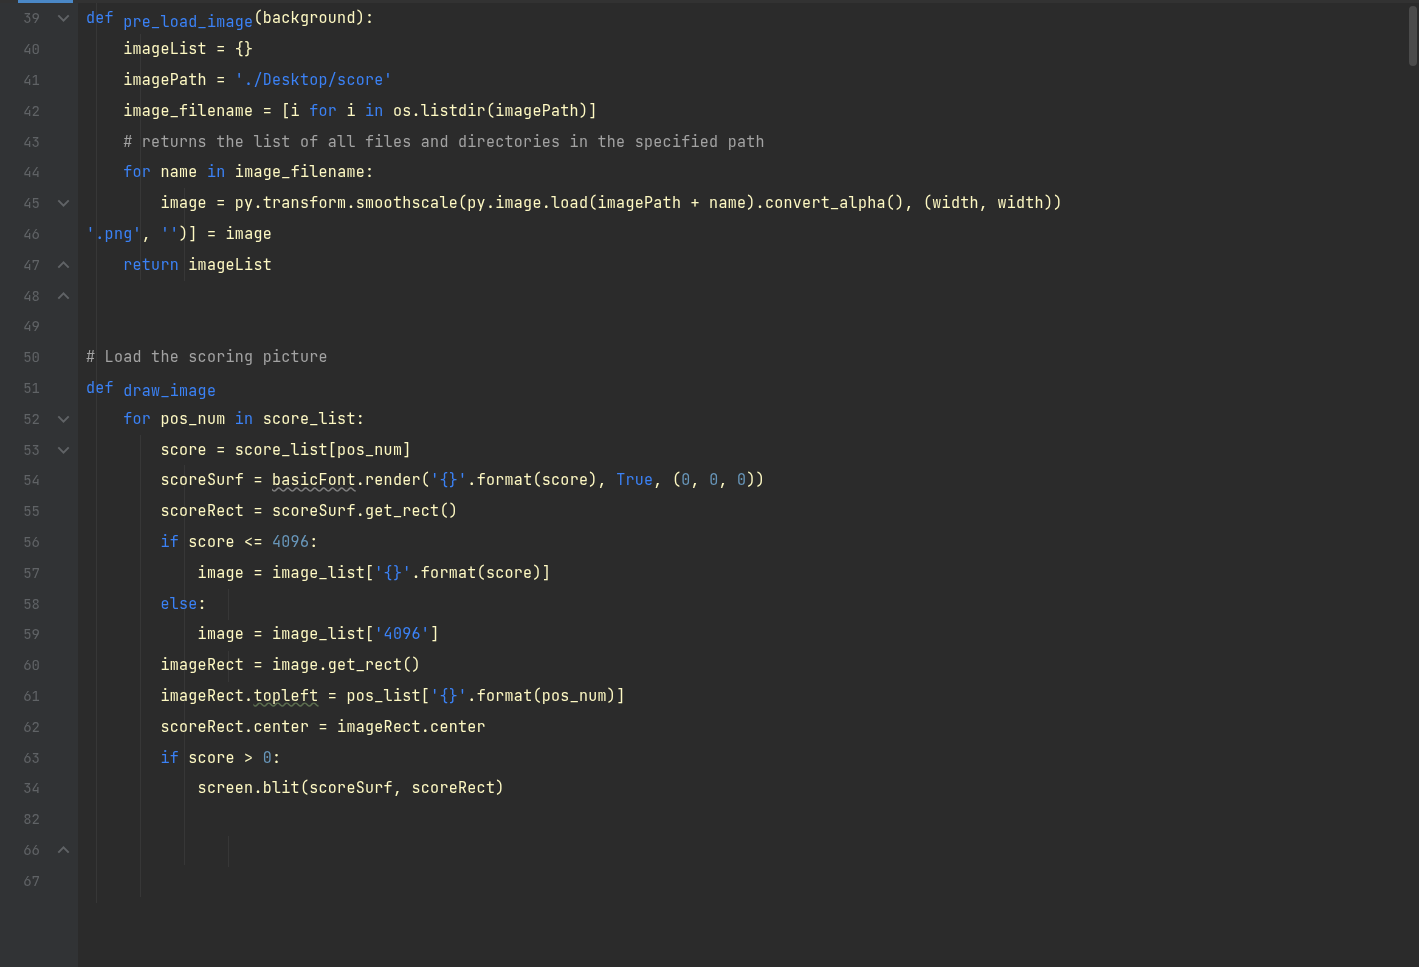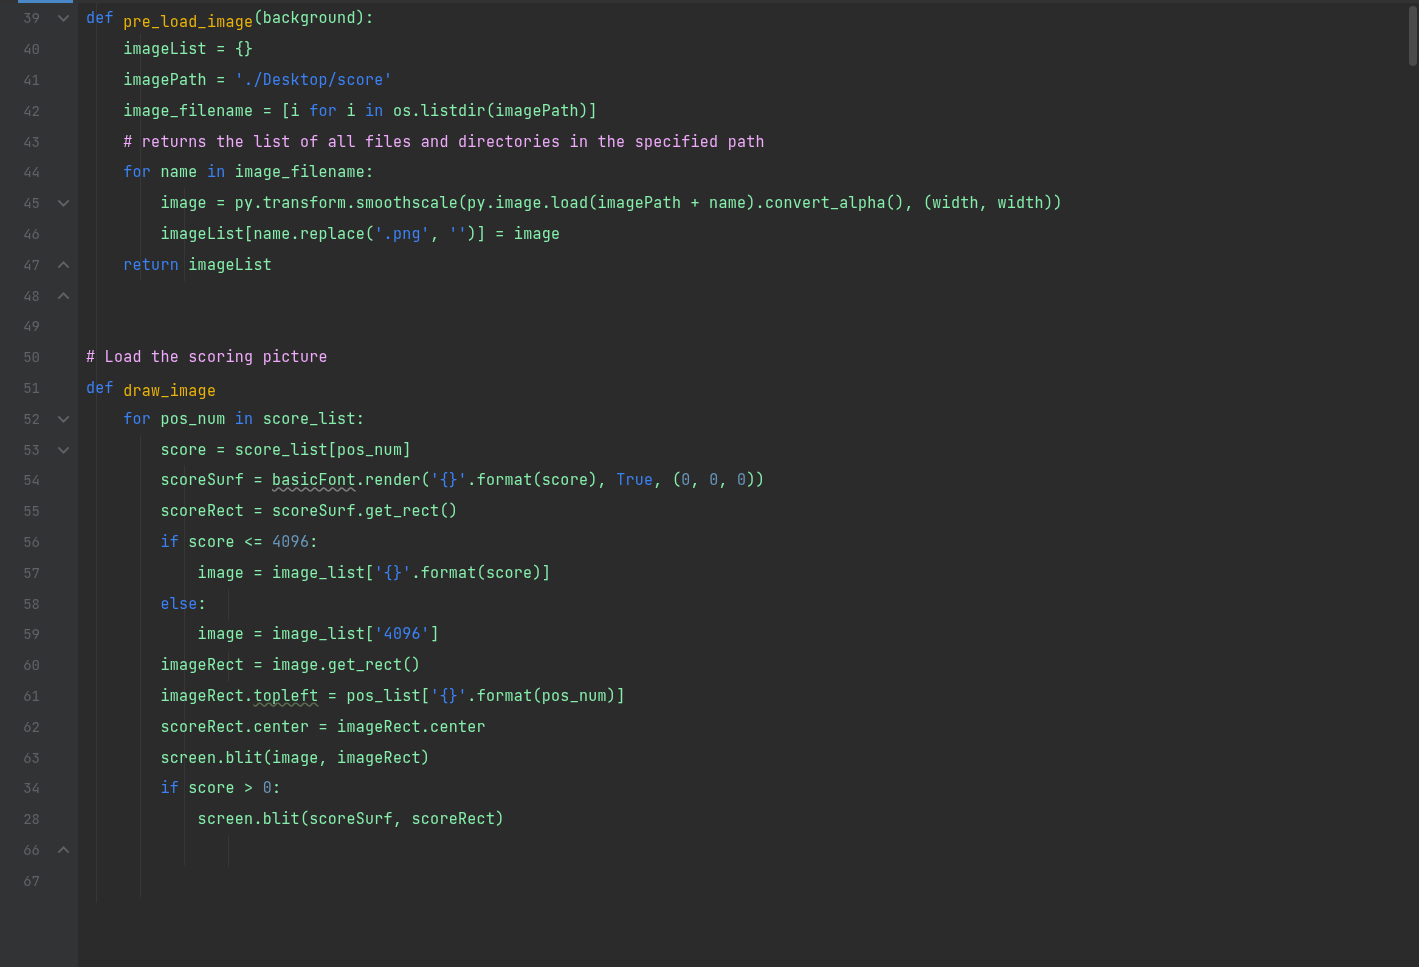--- a/index.html
+++ b/index.html
@@ -75,26 +75,26 @@
   .code-line {
     height: 30.8px;
     display: flex;
     align-items: center;
     white-space: pre;
     padding-left: 8px;
     font-size: 15px;
     letter-spacing: 0.3px;
     position: relative;
   }
-  .tok { color: #86efac; }
+  .tok { color: #fef9c3; }
   .kw { color: #3b82f6; }
-  .fn { color: #eab308; margin-top: 7px; }
+  .fn { color: #3b82f6; margin-top: 7px; }
   .str { color: #3b82f6; }
   .num { color: #6897bb; }
-  .com { color: #f0abfc; }
+  .com { color: #a3a3a3; }
   .spell-err-y {
     text-decoration: underline wavy #808080;
     text-decoration-skip-ink: none;
   }
   .spell-err-t {
     text-decoration: underline wavy #5c6e4f;
     text-decoration-skip-ink: none;
   }
   .scrollbar-v {
     position: absolute;
@@ -224,21 +224,21 @@
     <div class="gutter-line">
         <span class="lineno">62</span>
       </div>
     <div class="gutter-line">
         <span class="lineno">63</span>
       </div>
     <div class="gutter-line">
         <span class="lineno">34</span>
       </div>
     <div class="gutter-line">
-        <span class="lineno">28</span>
+        <span class="lineno">82</span>
       </div>
     <div class="gutter-line">
         <span class="lineno">66</span>
         <span class="fold-marker">
           <svg viewBox="0 0 10 10">
             <path d="M1 7 L5 3 L9 7" stroke="#606366" fill="none" stroke-width="1.5"></path>
           </svg>
         </span>
       </div>
     <div class="gutter-line">
@@ -258,38 +258,37 @@
         <div class="indent-guide" style="left: 150px; top: 833px; height: 31px;"></div>
       </div>
 
     <div class="code-line"><span class="kw">def </span><span class="fn">pre_load_image</span><span class="tok">(background):</span></div>
     <div class="code-line"><span class="tok">    imageList = {}</span></div>
     <div class="code-line"><span class="tok">    imagePath = </span><span class="str">'./Desktop/score'</span></div>
     <div class="code-line"><span class="tok">    image_filename = [i </span><span class="kw">for </span><span class="tok">i </span><span class="kw">in </span><span class="tok">os.listdir(imagePath)]</span></div>
     <div class="code-line"><span class="com">    # returns the list of all files and directories in the specified path</span></div>
     <div class="code-line"><span class="tok">    </span><span class="kw">for </span><span class="tok">name </span><span class="kw">in </span><span class="tok">image_filename:</span></div>
     <div class="code-line"><span class="tok">        image = py.transform.smoothscale(py.image.load(imagePath + name).convert_alpha(), (width, width))</span></div>
-    <div class="code-line"><span class="tok">        imageList[name.replace(</span><span class="str">'.png'</span><span class="tok">, </span><span class="str">''</span><span class="tok">)] = image</span></div>
+    <div class="code-line"><span class="str">'.png'</span><span class="tok">, </span><span class="str">''</span><span class="tok">)] = image</span></div>
     <div class="code-line"><span class="tok">    </span><span class="kw">return </span><span class="tok">imageList</span></div>
     <div class="code-line"></div>
     <div class="code-line"></div>
     <div class="code-line"><span class="com"># Load the scoring picture</span></div>
     <div class="code-line"><span class="kw">def </span><span class="fn">draw_image</span></div>
     <div class="code-line"><span class="tok">    </span><span class="kw">for </span><span class="tok">pos_num </span><span class="kw">in </span><span class="tok">score_list:</span></div>
     <div class="code-line"><span class="tok">        score = score_list[pos_num]</span></div>
     <div class="code-line"><span class="tok">        scoreSurf = </span><span class="tok spell-err-y">basicFont</span><span class="tok">.render(</span><span class="str">'{}'</span><span class="tok">.format(score), </span><span class="kw">True</span><span class="tok">, (</span><span class="num">0</span><span class="tok">, </span><span class="num">0</span><span class="tok">, </span><span class="num">0</span><span class="tok">))</span></div>
     <div class="code-line"><span class="tok">        scoreRect = scoreSurf.get_rect()</span></div>
     <div class="code-line"><span class="tok">        </span><span class="kw">if </span><span class="tok">score &lt;= </span><span class="num">4096</span><span class="tok">:</span></div>
     <div class="code-line"><span class="tok">            image = image_list[</span><span class="str">'{}'</span><span class="tok">.format(score)]</span></div>
     <div class="code-line"><span class="tok">        </span><span class="kw">else</span><span class="tok">:</span></div>
     <div class="code-line"><span class="tok">            image = image_list[</span><span class="str">'4096'</span><span class="tok">]</span></div>
     <div class="code-line"><span class="tok">        imageRect = image.get_rect()</span></div>
     <div class="code-line"><span class="tok">        imageRect.</span><span class="tok spell-err-t">topleft</span><span class="tok"> = pos_list[</span><span class="str">'{}'</span><span class="tok">.format(pos_num)]</span></div>
     <div class="code-line"><span class="tok">        scoreRect.center = imageRect.center</span></div>
-    <div class="code-line"><span class="tok">        screen.blit(image, imageRect)</span></div>
     <div class="code-line"><span class="tok">        </span><span class="kw">if </span><span class="tok">score &gt; </span><span class="num">0</span><span class="tok">:</span></div>
     <div class="code-line"><span class="tok">            screen.blit(scoreSurf, scoreRect)</span></div>
     <div class="code-line"></div>
 
     <div class="scrollbar-v">
       <div class="scrollbar-thumb"></div>
     </div>
   </div>
 </div>
 

